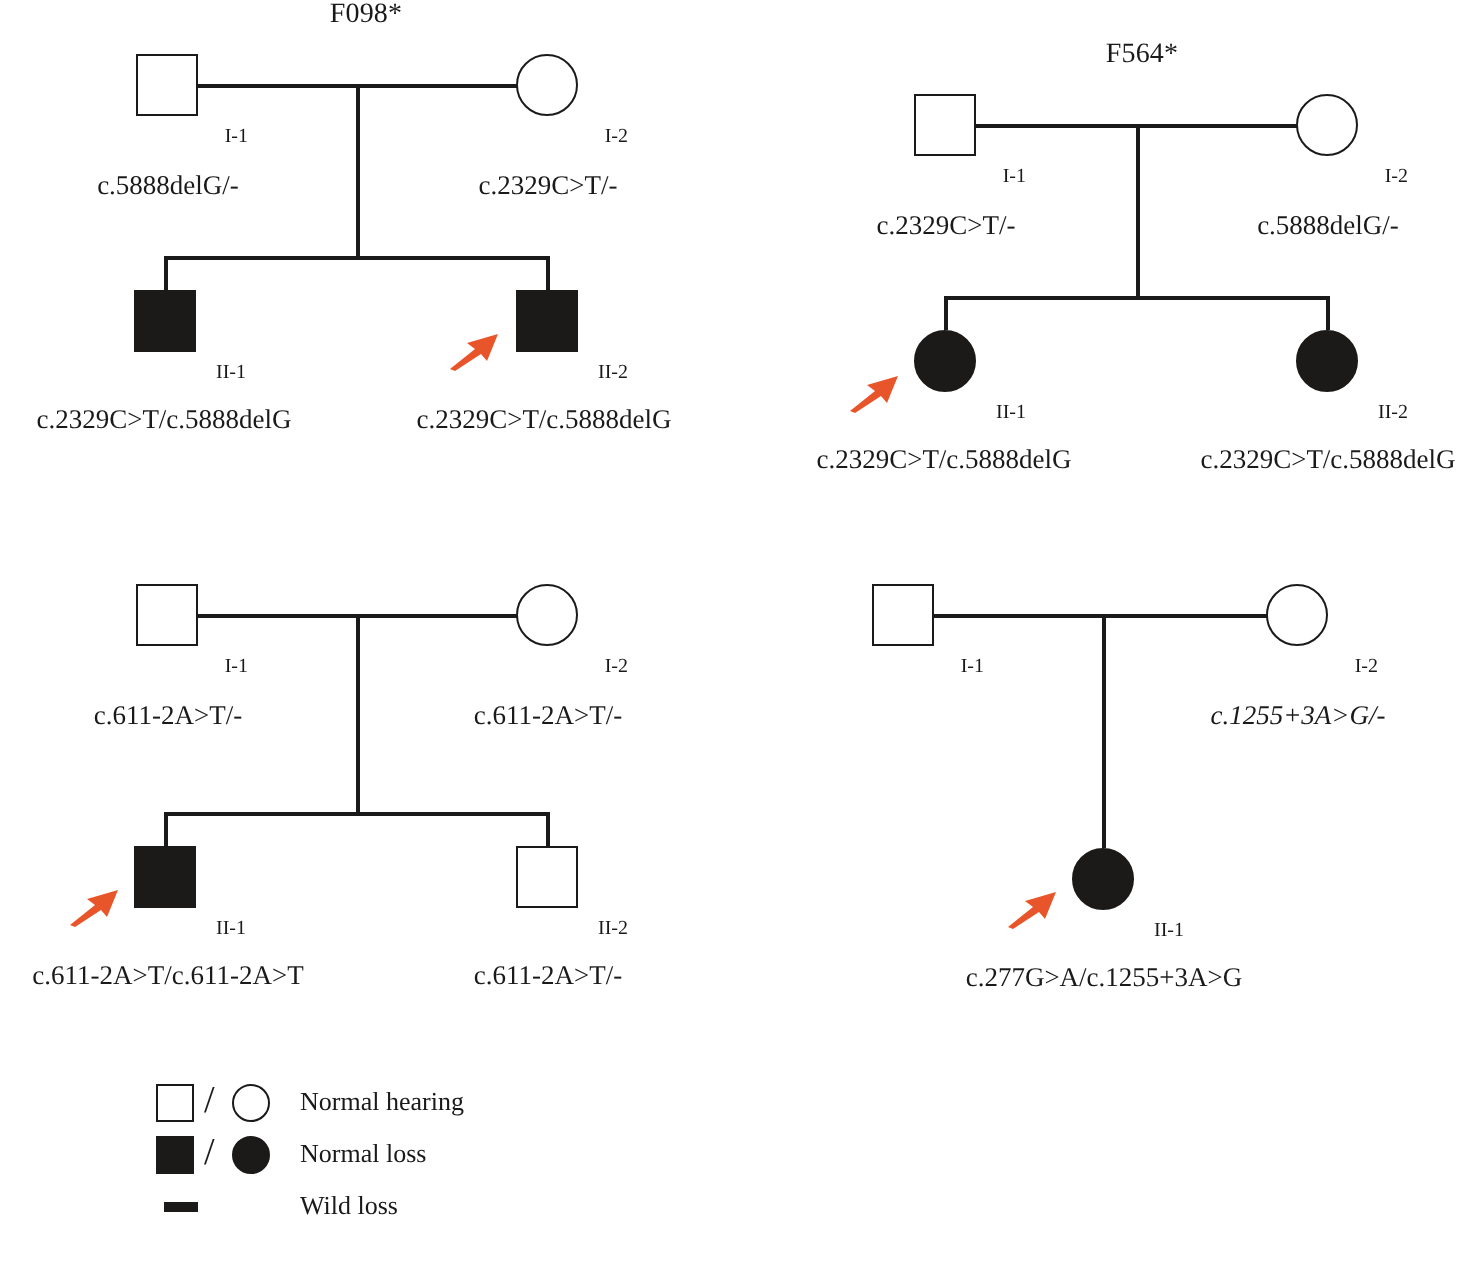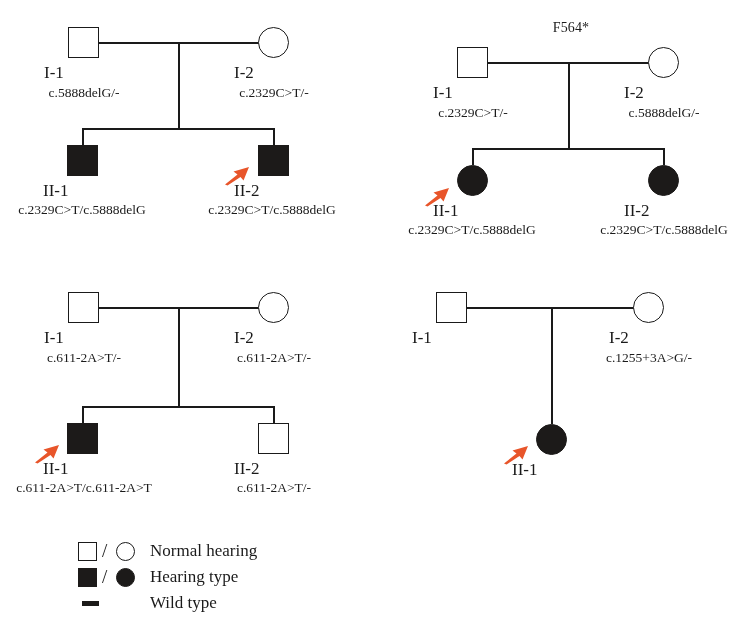--- a/index.html
+++ b/index.html
@@ -78,22 +78,22 @@
   }
   .line-v {
     position: absolute;
     width: 1.6px;
     background: #1a1a1a;
   }
 
   
   .id-label {
     position: absolute;
-    font-size: 17px;
-    text-align: left;
+    font-size: 10px;
+    text-align: right;
     white-space: nowrap;
     line-height: 1;
   }
   .geno-label {
     position: absolute;
     font-size: 13.5px;
     text-align: center;
     white-space: nowrap;
     line-height: 1;
   }
@@ -146,31 +146,32 @@
   .lg-dash {
     position: absolute;
     left: 4px; top: 9px;
     width: 17px; height: 5px;
     background: #1c1a19;
   }
   .lg-text {
     position: absolute;
     left: 72px;
     top: 1px;
-    font-size: 17px;
+    font-size: 13px;
     line-height: 20px;
     white-space: nowrap;
   }
 </style>
 </head>
 <body>
 
 <div class="figure">
 
   <div class="pedigree ped-1">
+    <div class="ped-title">F098*</div>
 
     <div class="line-h" style="left:99px; top:42px; width:160px;"></div>
 
     <div class="line-v" style="left:178px; top:42px; height:86px;"></div>
 
     <div class="line-h" style="left:82px; top:128px; width:192px;"></div>
 
     <div class="line-v" style="left:82px; top:128px; height:17px;"></div>
     <div class="line-v" style="left:273px; top:128px; height:17px;"></div>
 
@@ -260,47 +261,48 @@
   <div class="pedigree ped-4">
 
     <div class="line-h" style="left:101px; top:55px; width:167px;"></div>
     <div class="line-v" style="left:185px; top:55px; height:117px;"></div>
 
     <div class="sym square" style="left:70px; top:40px;"></div>
     <div class="id-label" style="left:46px; top:77px; width:80px;">I-1</div>
 
     <div class="sym circle" style="left:267px; top:40px;"></div>
     <div class="id-label" style="left:243px; top:77px; width:80px;">I-2</div>
-    <div class="geno-label" style="left:203px; top:99px; width:160px;">c.1255+3A&gt;G/-</div>
+    <div class="geno-label" style="left:203px; top:99px; width:160px;font-style:italic;">c.1255+3A&gt;G/-</div>
 
     <div class="sym circle filled" style="left:170px; top:172px;"></div>
     <div class="arrow" style="left:137px; top:193px;">
       <svg width="26" height="20" viewBox="0 0 26 20">
         <polygon points="25,1 9.5,5.5 13.5,8.5 1,18.5 3.5,19.5 16.5,11 19.5,14.5" fill="#e8552a"></polygon>
       </svg>
     </div>
     <div class="id-label" style="left:146px; top:209px; width:80px;">II-1</div>
+    <div class="geno-label" style="left:96px; top:230px; width:180px;">c.277G&gt;A/c.1255+3A&gt;G</div>
   </div>
 
   <div class="legend">
 
     <div class="legend-row">
       <div class="lg-sym lg-square"></div>
       <div class="lg-slash">/</div>
       <div class="lg-sym lg-circle"></div>
       <div class="lg-text">Normal hearing</div>
     </div>
 
     <div class="legend-row">
       <div class="lg-sym lg-square filled"></div>
       <div class="lg-slash">/</div>
       <div class="lg-sym lg-circle filled"></div>
-      <div class="lg-text">Hearing type</div>
+      <div class="lg-text">Normal loss</div>
     </div>
 
     <div class="legend-row">
       <div class="lg-dash"></div>
-      <div class="lg-text">Wild type</div>
+      <div class="lg-text">Wild loss</div>
     </div>
 
   </div>
 
 </div>
 
 </body></html>

